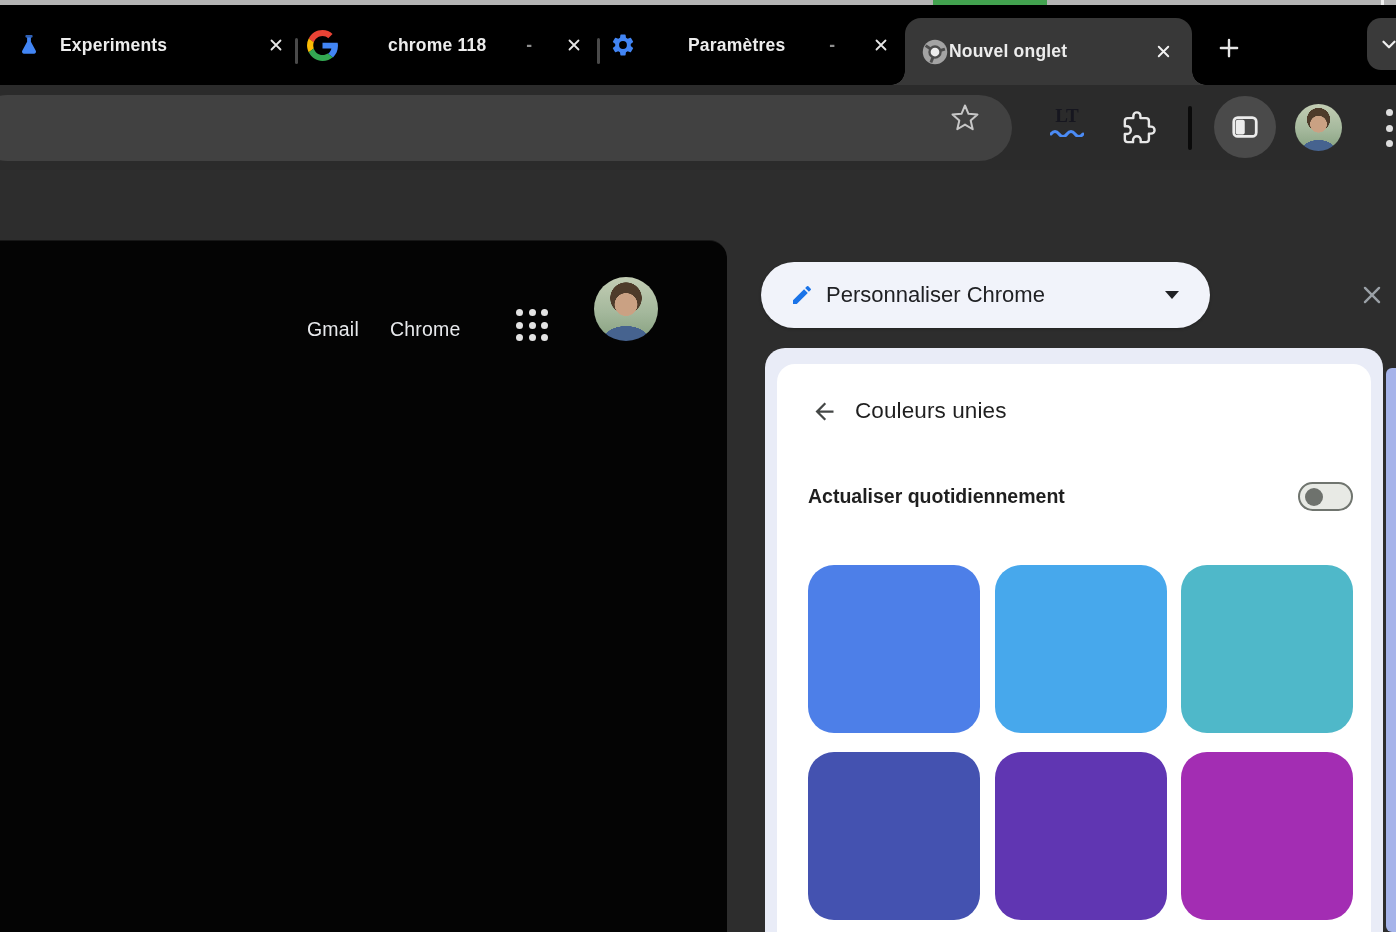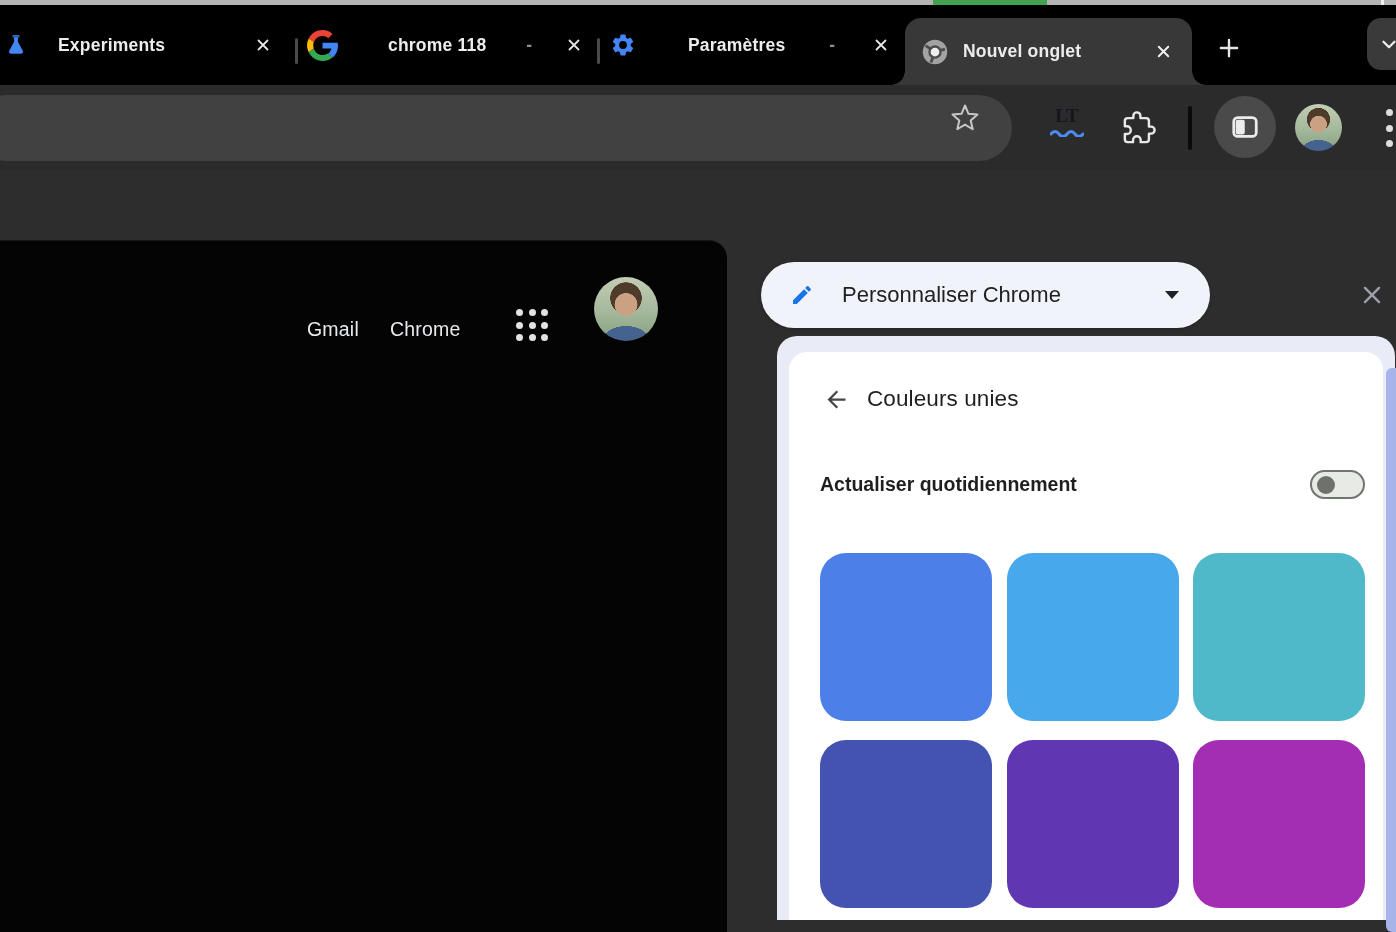--- a/index.html
+++ b/index.html
@@ -25,21 +25,21 @@
   .tab .tab-close { margin-left:auto; width:22px; height:22px; display:flex; align-items:center; justify-content:center; cursor:pointer; }
   .tab-sep { position:absolute; top:33px; width:3px; height:26px; background:#4a4a4a; border-radius:2px; }
 
   .tab-active {
     top:13px; height:67px; background:#383838;
     border-radius:16px 16px 0 0; padding:0 18px 0 16px;
   }
   .tab-active::before, .tab-active::after { content:""; position:absolute; bottom:0; width:14px; height:14px; }
   .tab-active::before { left:-14px; background:radial-gradient(circle at 0 0, transparent 13.5px, #383838 14px); }
   .tab-active::after  { right:-14px; background:radial-gradient(circle at 100% 0, transparent 13.5px, #383838 14px); }
-  .active-title-wrap { position:relative; margin-left:14px; width:176px; overflow:hidden; }
+  .active-title-wrap { position:relative; width:176px; overflow:hidden; }
   .active-title-wrap .fade { position:absolute; right:0; top:0; bottom:0; width:56px;
     background:linear-gradient(90deg, rgba(56,56,56,0), #383838 90%); }
 
   .newtab-btn { position:absolute; left:1207px; top:21px; width:44px; height:44px;
     display:flex; align-items:center; justify-content:center; border-radius:10px; cursor:pointer; }
   .tab-overflow-btn { position:absolute; left:1367px; top:13px; width:44px; height:52px;
     background:#3a3a3a; border-radius:14px; display:flex; align-items:center; justify-content:center; }
 
   
   .toolbar { position:absolute; left:0; top:85px; width:1396px; height:85px; background:#2b2b2b; }
@@ -75,27 +75,27 @@
   .ntp-link.images { margin-right:56px; }
   .apps-grid { display:grid; grid-template-columns:repeat(3,7px); grid-template-rows:repeat(3,7px); gap:5.5px; margin-right:46px; cursor:pointer; }
   .apps-grid i { width:7px; height:7px; border-radius:50%; background:#e3e3e3; }
   .ntp-avatar { width:64px; height:64px; cursor:pointer; }
 
   
   .panel-pill { position:absolute; left:761px; top:262px; width:449px; height:66px;
     background:#f1f3fa; border-radius:33px; display:flex; align-items:center; cursor:pointer;
     box-shadow:0 1px 3px rgba(0,0,0,.25); }
   .panel-pill .pencil { margin-left:29px; flex:none; }
-  .panel-pill .pill-title { margin-left:28px; font-size:22px; font-weight:500; color:#202124; white-space:nowrap; }
+  .panel-pill .pill-title { margin-left:12px; font-size:22px; font-weight:500; color:#202124; white-space:nowrap; }
   .panel-pill .caret { margin-left:auto; margin-right:28px; flex:none; }
   .panel-close { position:absolute; left:1358px; top:281px; width:28px; height:28px;
     display:flex; align-items:center; justify-content:center; cursor:pointer; }
 
-  .panel-body { position:absolute; left:765px; top:336px; width:618px; height:584px;
-    background:#e9ecf7; border-radius:20px 20px 0 0;margin-left:12px; }
+  .panel-body { position:absolute; left:765px; top:348px; width:618px; height:584px;
+    background:#e9ecf7; border-radius:20px 20px 0 0; }
   .panel-card { position:absolute; left:12px; top:16px; width:594px; height:568px;
     background:#ffffff; border-radius:18px 18px 0 0; }
 
   .card-header { position:absolute; left:33px; top:33px; display:flex; align-items:center; }
   .back-btn { width:28px; height:28px; display:flex; align-items:center; justify-content:center; cursor:pointer; }
   .section-title { margin-left:17px; font-size:22.5px; font-weight:500; color:#1f1f1f; letter-spacing:.1px; }
 
   .toggle-row { position:absolute; left:31px; right:18px; top:118px; display:flex; align-items:center; justify-content:space-between;font-weight:bold; }
   .toggle-label { font-size:19.5px; color:#1f1f1f; }
   .toggle { position:relative; width:55px; height:29px; border-radius:15px; background:#e8eae5;
@@ -114,21 +114,21 @@
 </head>
 <body>
 
 <div class="top-strip">
   <div class="green-seg"></div>
   <div class="tick"></div>
 </div>
 
 <div class="tab-bar">
 
-  <div class="tab" style="left:4px; width:270px;gap:11px;">
+  <div class="tab" style="left:17px; width:270px;">
     <span class="favicon" style="margin-right:19px;">
       <svg width="24" height="24" viewBox="0 0 24 24">
           <path fill="#4285f4" d="M9 2h6v2.2h-1.1v4.5l4.9 9.1c.7 1.3-.25 3-1.8 3H7a2 2 0 0 1-1.77-2.95L10.1 8.7V4.2H9z"></path>
           <rect x="8.4" y="2" width="7.2" height="2.6" rx="1" fill="#2f5fb3"></rect>
         </svg>
     </span>
     <span class="tab-title">Experiments</span>
     <span class="tab-close">
       <svg width="18" height="18" viewBox="0 0 24 24">
           <path d="M6 6 18 18M18 6 6 18" stroke="#e6e6e6" stroke-width="2.4" stroke-linecap="round"></path>

